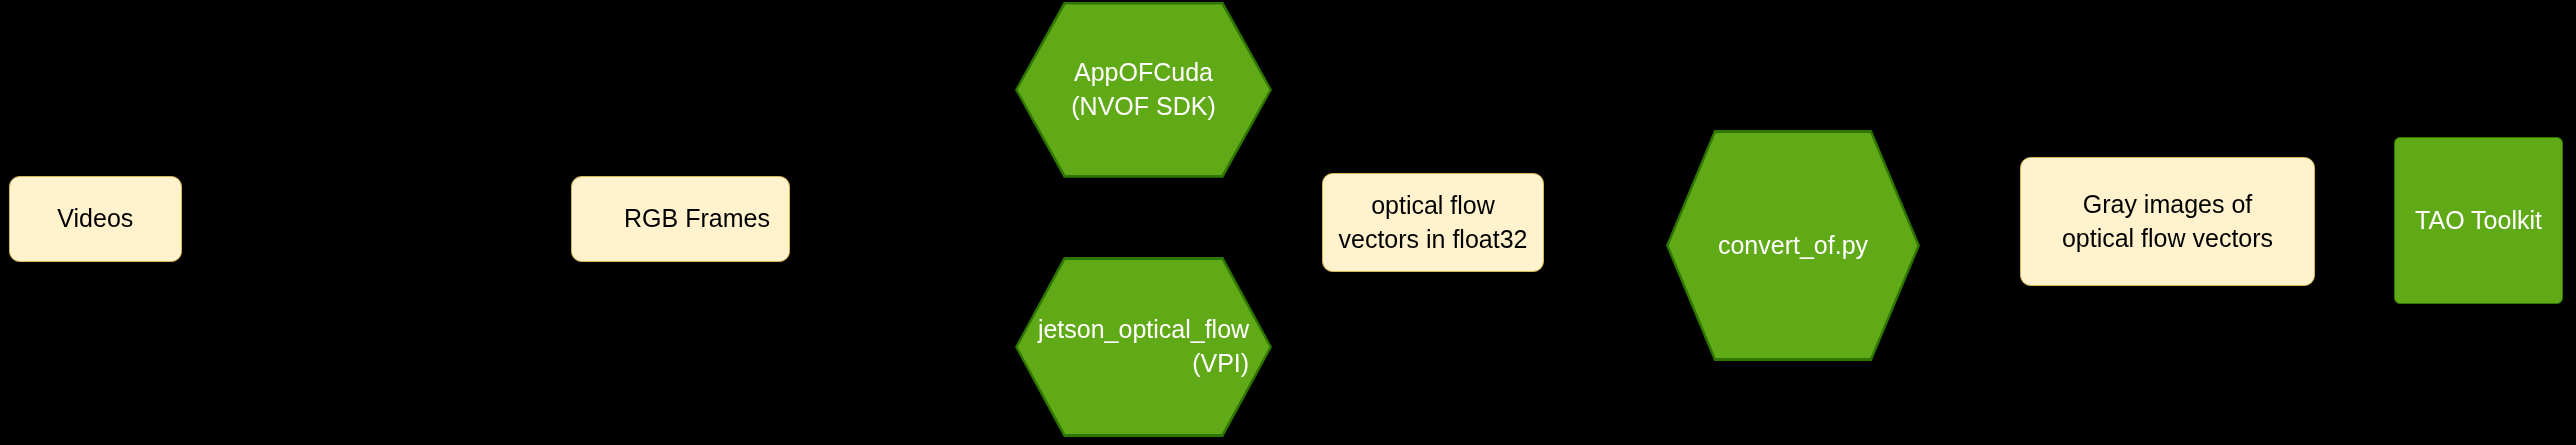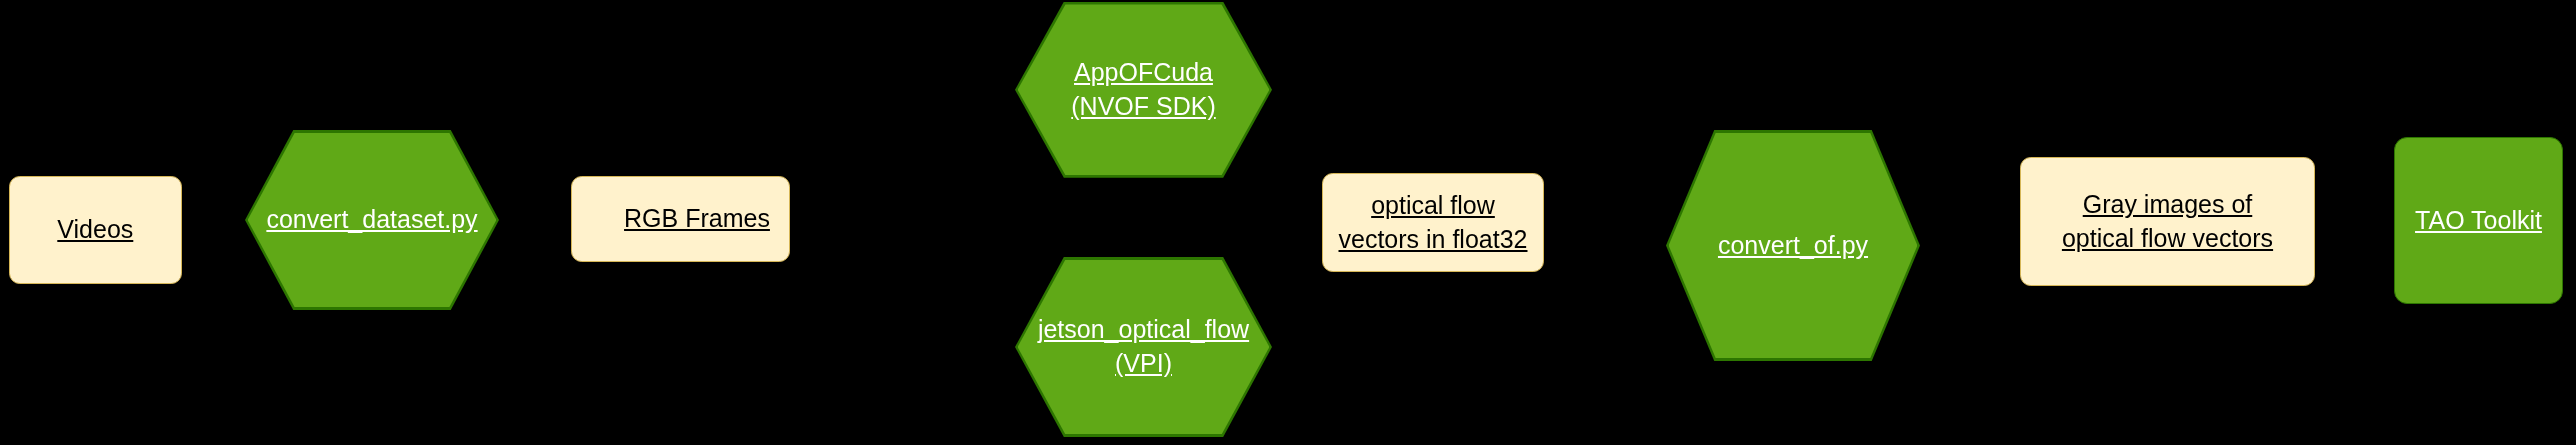--- a/index.html
+++ b/index.html
@@ -24,36 +24,35 @@
     text-align: center;
   }
   .node-label {
     position: relative;
     z-index: 2;
     white-space: pre-line;
     font-size: 25px;
     line-height: 1.35;
     color: #000000;
     padding: 0 8.8px;
-    text-decoration: underline;
   }
   .node-label.light {
     color: #ffffff;
   }
   
   .rect-cream {
     background: #FFF2CC;
     border: 1.8px solid #D6B656;
     border-radius: 10.6px;
   }
   
   .rect-green {
     background: #60A917;
     border: 1.8px solid #2D7600;
-    border-radius: 13px;
+    border-radius: 6px;
   }
   
   .hex .hex-outer {
     position: absolute;
     inset: 0;
     background: #2D7600;
     clip-path: polygon(19% 0%, 81% 0%, 100% 50%, 81% 100%, 19% 100%, 0% 50%);
     z-index: 0;
   }
   .hex .hex-inner {
@@ -62,42 +61,37 @@
     background: #60A917;
     clip-path: polygon(19% 0%, 81% 0%, 100% 50%, 81% 100%, 19% 100%, 0% 50%);
     z-index: 1;
   }
 </style>
 </head>
 <body>
 
 <div class="diagram">
 
-  <div class="node rect-cream" style="left:8.8px; top:176px; width:173px; height:108px;">
+  <div class="node rect-cream" style="left:8.8px; top:176px; width:173px; height:86px;">
     <span class="node-label">Videos</span>
   </div>
 
-  <div class="node hex" style="left:245px; top:130px; width:254px; height:180px;">
-    <div class="hex-outer"></div>
-    <div class="hex-inner"></div>
-    <span class="node-label light">convert_dataset.py</span>
-  </div>
 
   <div class="node rect-cream" style="left:571px; top:176px; width:219px; height:86px;padding-left:33px;">
     <span class="node-label">RGB Frames</span>
   </div>
 
   <div class="node hex" style="left:1015px; top:1.8px; width:257px; height:176px;">
     <div class="hex-outer"></div>
     <div class="hex-inner"></div>
     <span class="node-label light">AppOFCuda
 (NVOF SDK)</span>
   </div>
 
-  <div class="node hex" style="left:1015px; top:257px; width:257px; height:180px;">
+  <div class="node hex" style="left:1015px; top:257px; width:257px; height:180px;text-align:right;">
     <div class="hex-outer"></div>
     <div class="hex-inner"></div>
     <span class="node-label light">jetson_optical_flow
 (VPI)</span>
   </div>
 
   <div class="node rect-cream" style="left:1322px; top:173px; width:222px; height:99px;">
     <span class="node-label">optical flow
 vectors in float32</span>
   </div>

